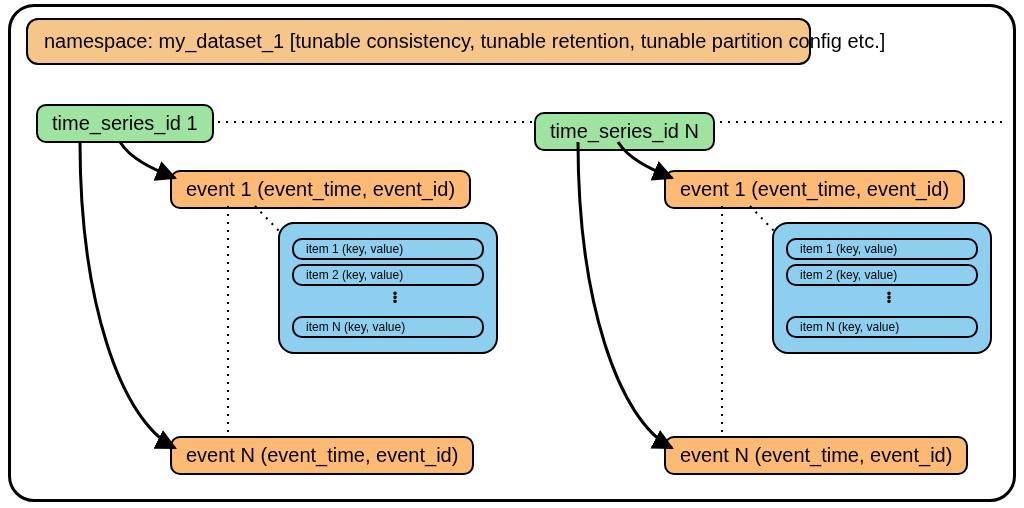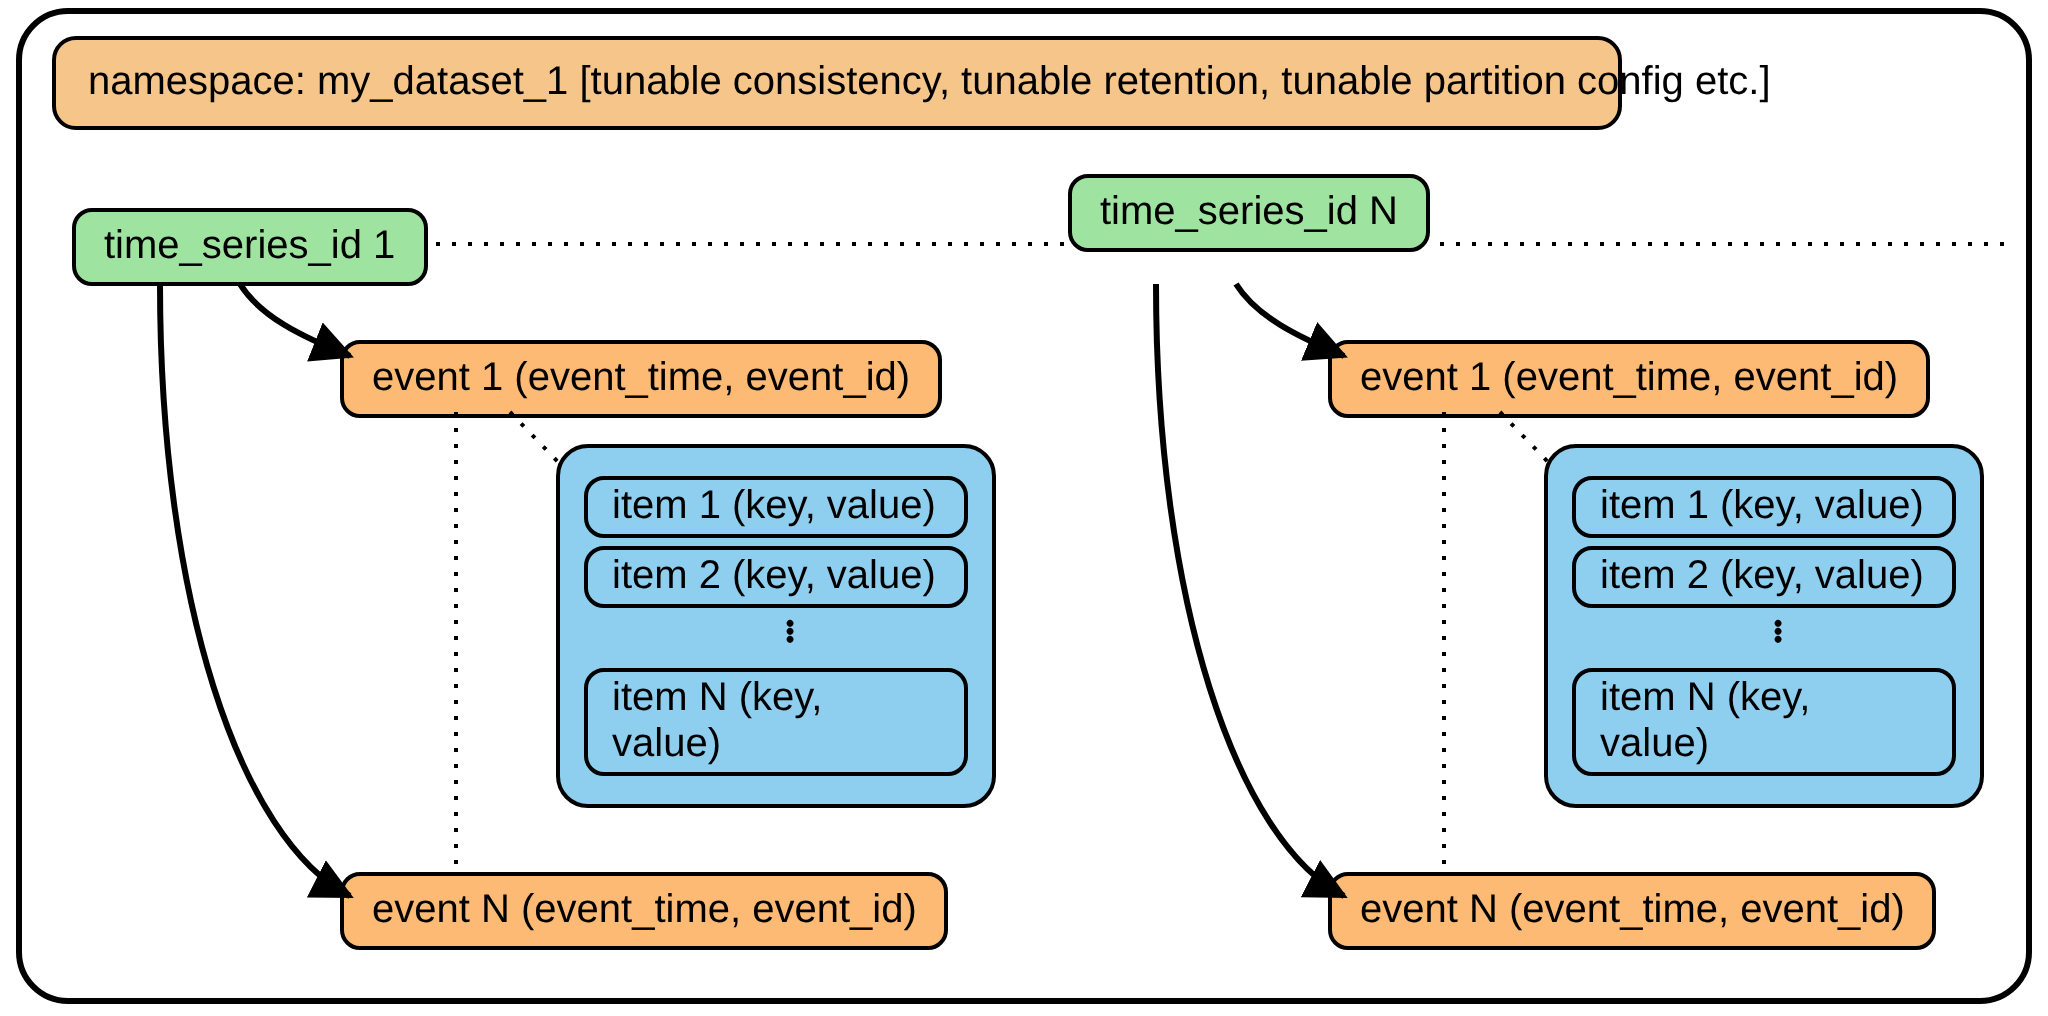--- a/index.html
+++ b/index.html
@@ -46,21 +46,21 @@
     background: #8ecff0;
     border: 2px solid #000;
     border-radius: 16px;
     padding: 10px 12px;
   }
   .item {
     background: #8ecff0;
     border: 2px solid #000;
     border-radius: 10px;
     padding: 2px 12px;
-    font-size: 20px;
+    font-size: 12px;
     margin: 4px 0;
     text-align: left;
   }
   .item-gap {
     height: 22px;
     position: relative;
   }
   svg.arrows {
     position: absolute;
     left: 0; top: 0;
@@ -110,21 +110,21 @@
   </div>
   <div class="item">
     <span>item N (key, value)</span>
   </div>
 </div>
 
 <div class="box event" style="left:170px; top:436px;">
   <span>event N (event_time, event_id)</span>
 </div>
 
-<div class="box ts" style="left:534px; top:87px;">
+<div class="box ts" style="left:534px; top:112px;">
   <span>time_series_id N</span>
 </div>
 
 <div class="box event" style="left:664px; top:170px;">
   <span>event 1 (event_time, event_id)</span>
 </div>
 
 <div class="items-group" style="left:772px; top:222px; width:220px;">
   <div class="item">
     <span>item 1 (key, value)</span>

